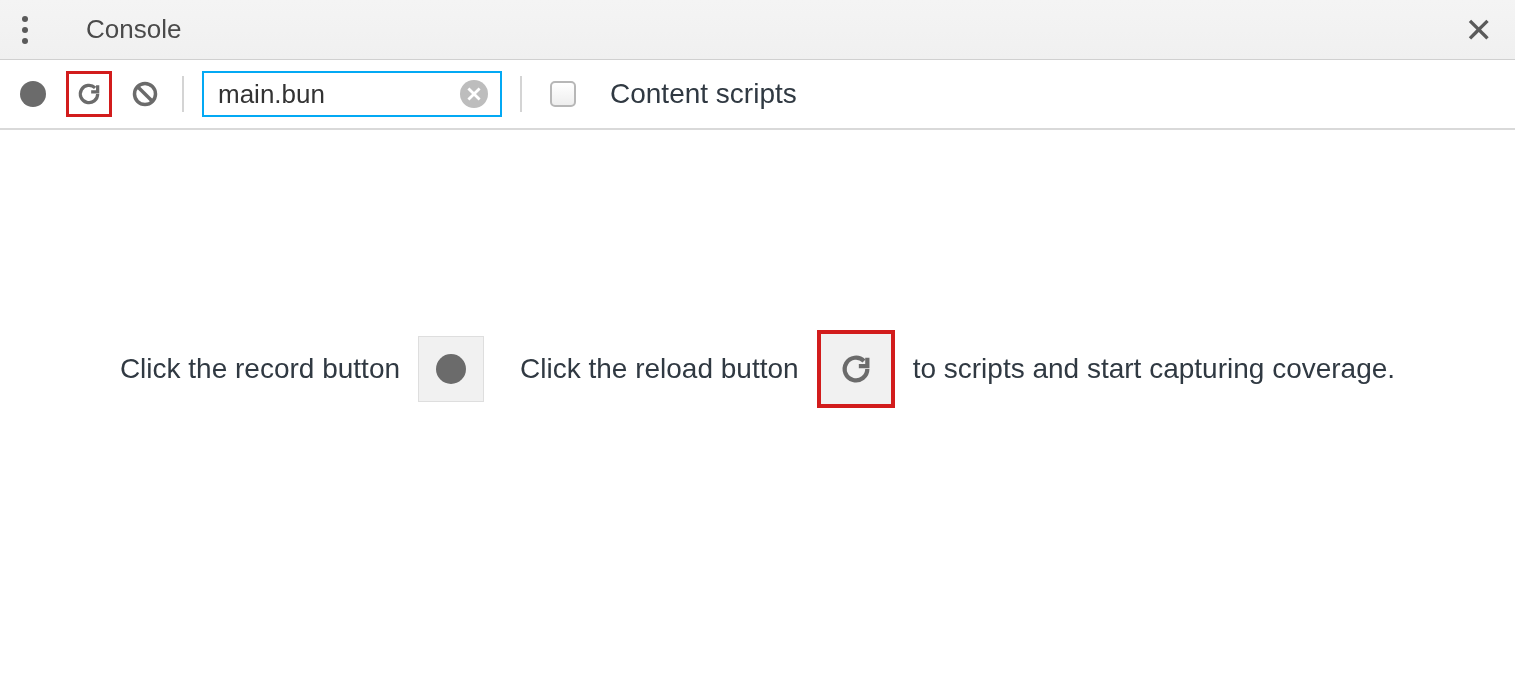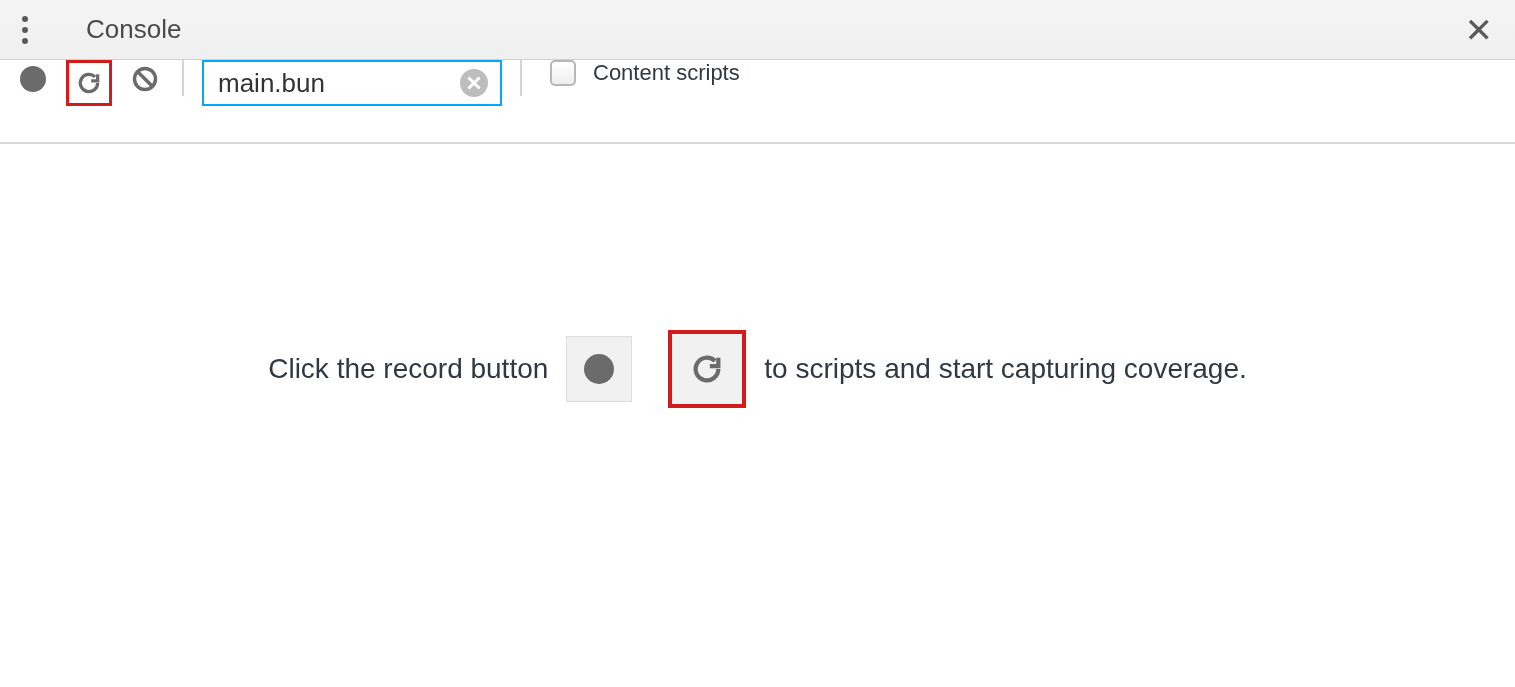--- a/index.html
+++ b/index.html
@@ -60,24 +60,24 @@
     top: 50%;
     transform: translateY(-50%);
     font-size: 34px;
     color: #5a5a5a;
     cursor: pointer;
     font-family: Arial, sans-serif;
   }
 
   
   .toolbar {
-    height: 84px;
+    height: 70px;
     border-bottom: 2px solid #d9d9d9;
     display: flex;
-    align-items: flex-start;
+    align-items: center;
     gap: 14px;
     padding-left: 14px;
     font-size: 26px;
   }
   .tb-btn {
     width: 38px; height: 38px;
     display: flex; align-items: center; justify-content: center;
     cursor: pointer;
     color: #6b6b6b;
   }
@@ -120,23 +120,23 @@
   .filter-clear svg { display:block; }
   .cb {
     width: 26px; height: 26px;
     border: 2px solid #b7b7b7;
     border-radius: 5px;
     background: linear-gradient(#fff,#eee);
     cursor: pointer;
     margin-left: 10px;
   }
   .cb-label {
-    font-size: 22px;
+    font-size: 28px;
     color: #303942;
-    margin-left: 3px;
+    margin-left: 20px;
   }
 
   
   .content {
     position: absolute;
     left: 0; right: 0;
     top: 130px; bottom: 0;
     display: flex;
     flex-direction: row;
     align-items: center;
@@ -216,20 +216,21 @@
 <div class="content">
 
   <div class="hint">
     <span>Click the record button</span>
     <span class="hint-icon">
       <span class="record-dot" style="width:30px;height:30px;"></span>
     </span>
   </div>
 
   <div class="hint">
+    <span>Click the reload button</span>
     <span class="hint-icon hl-red" style="width:78px;height:78px;">
       <svg width="34" height="34" viewBox="0 0 24 24" fill="none" stroke="#6b6b6b" stroke-width="3">
         <path d="M20 12a8 8 0 1 1-2.34-5.66"></path>
         <path d="M20 4v6h-6" fill="none"></path>
       </svg>
     </span>
     <span>to scripts and start capturing coverage.</span>
   </div>
 
 </div>

